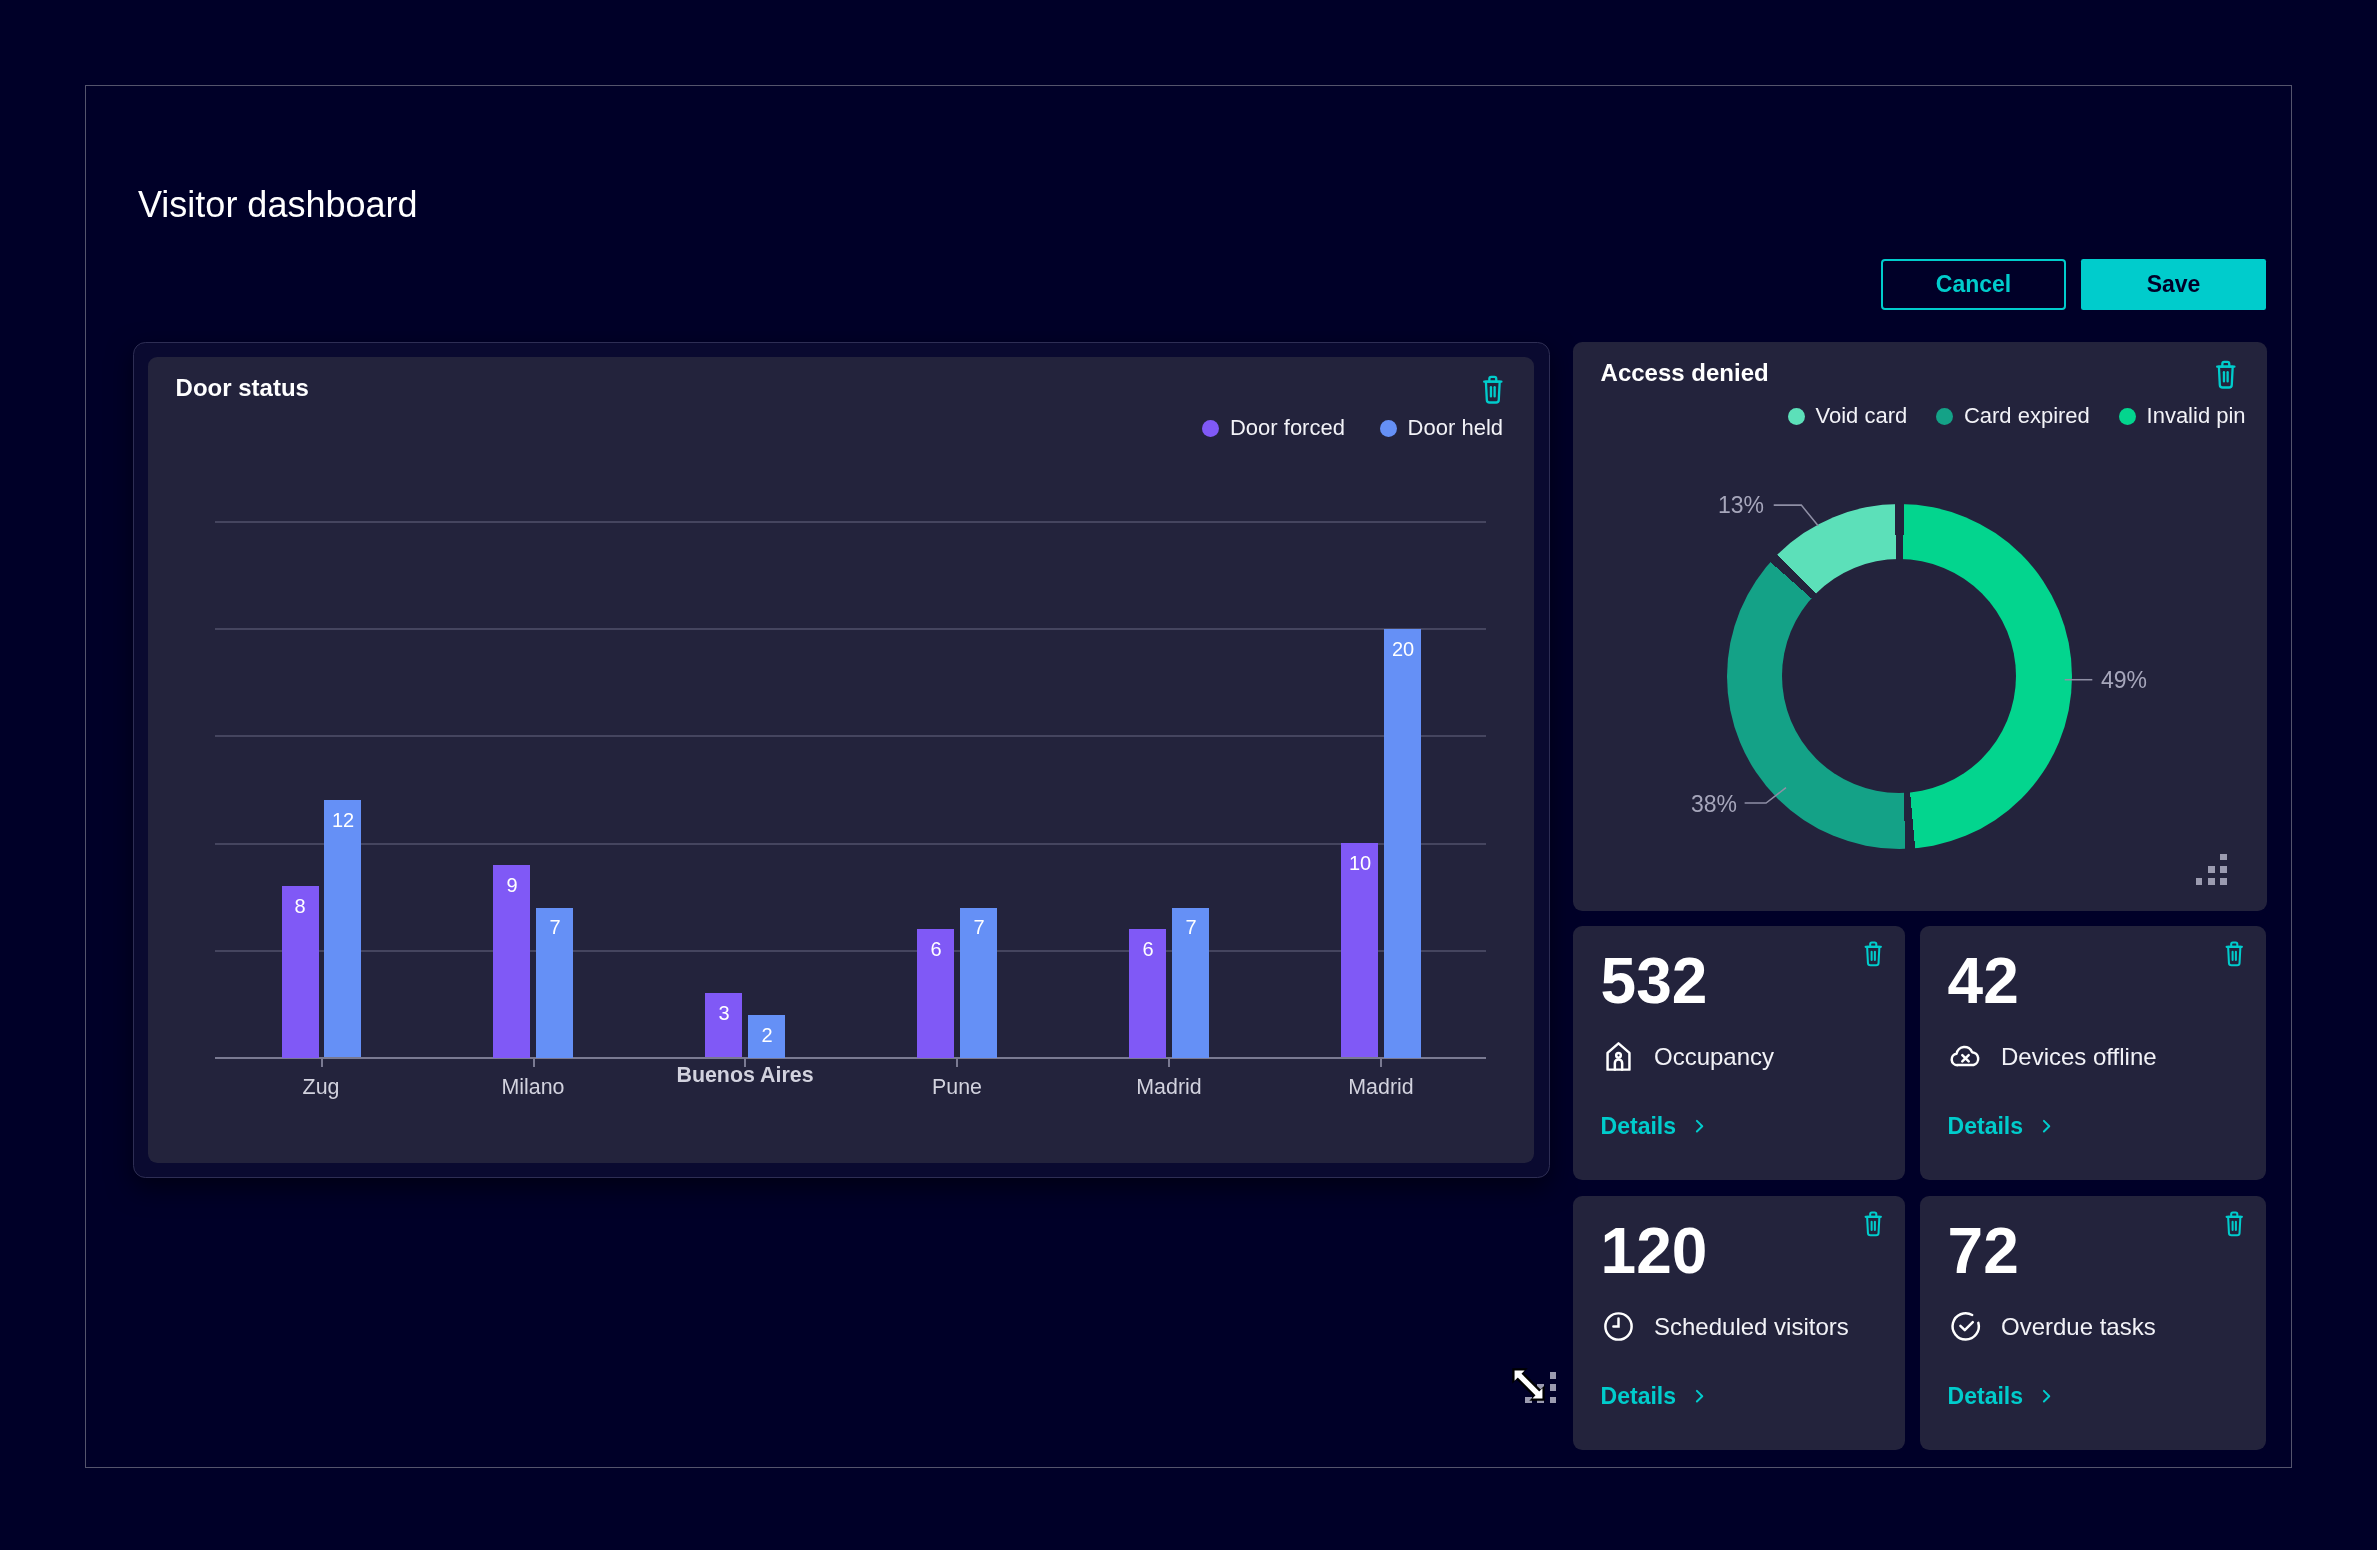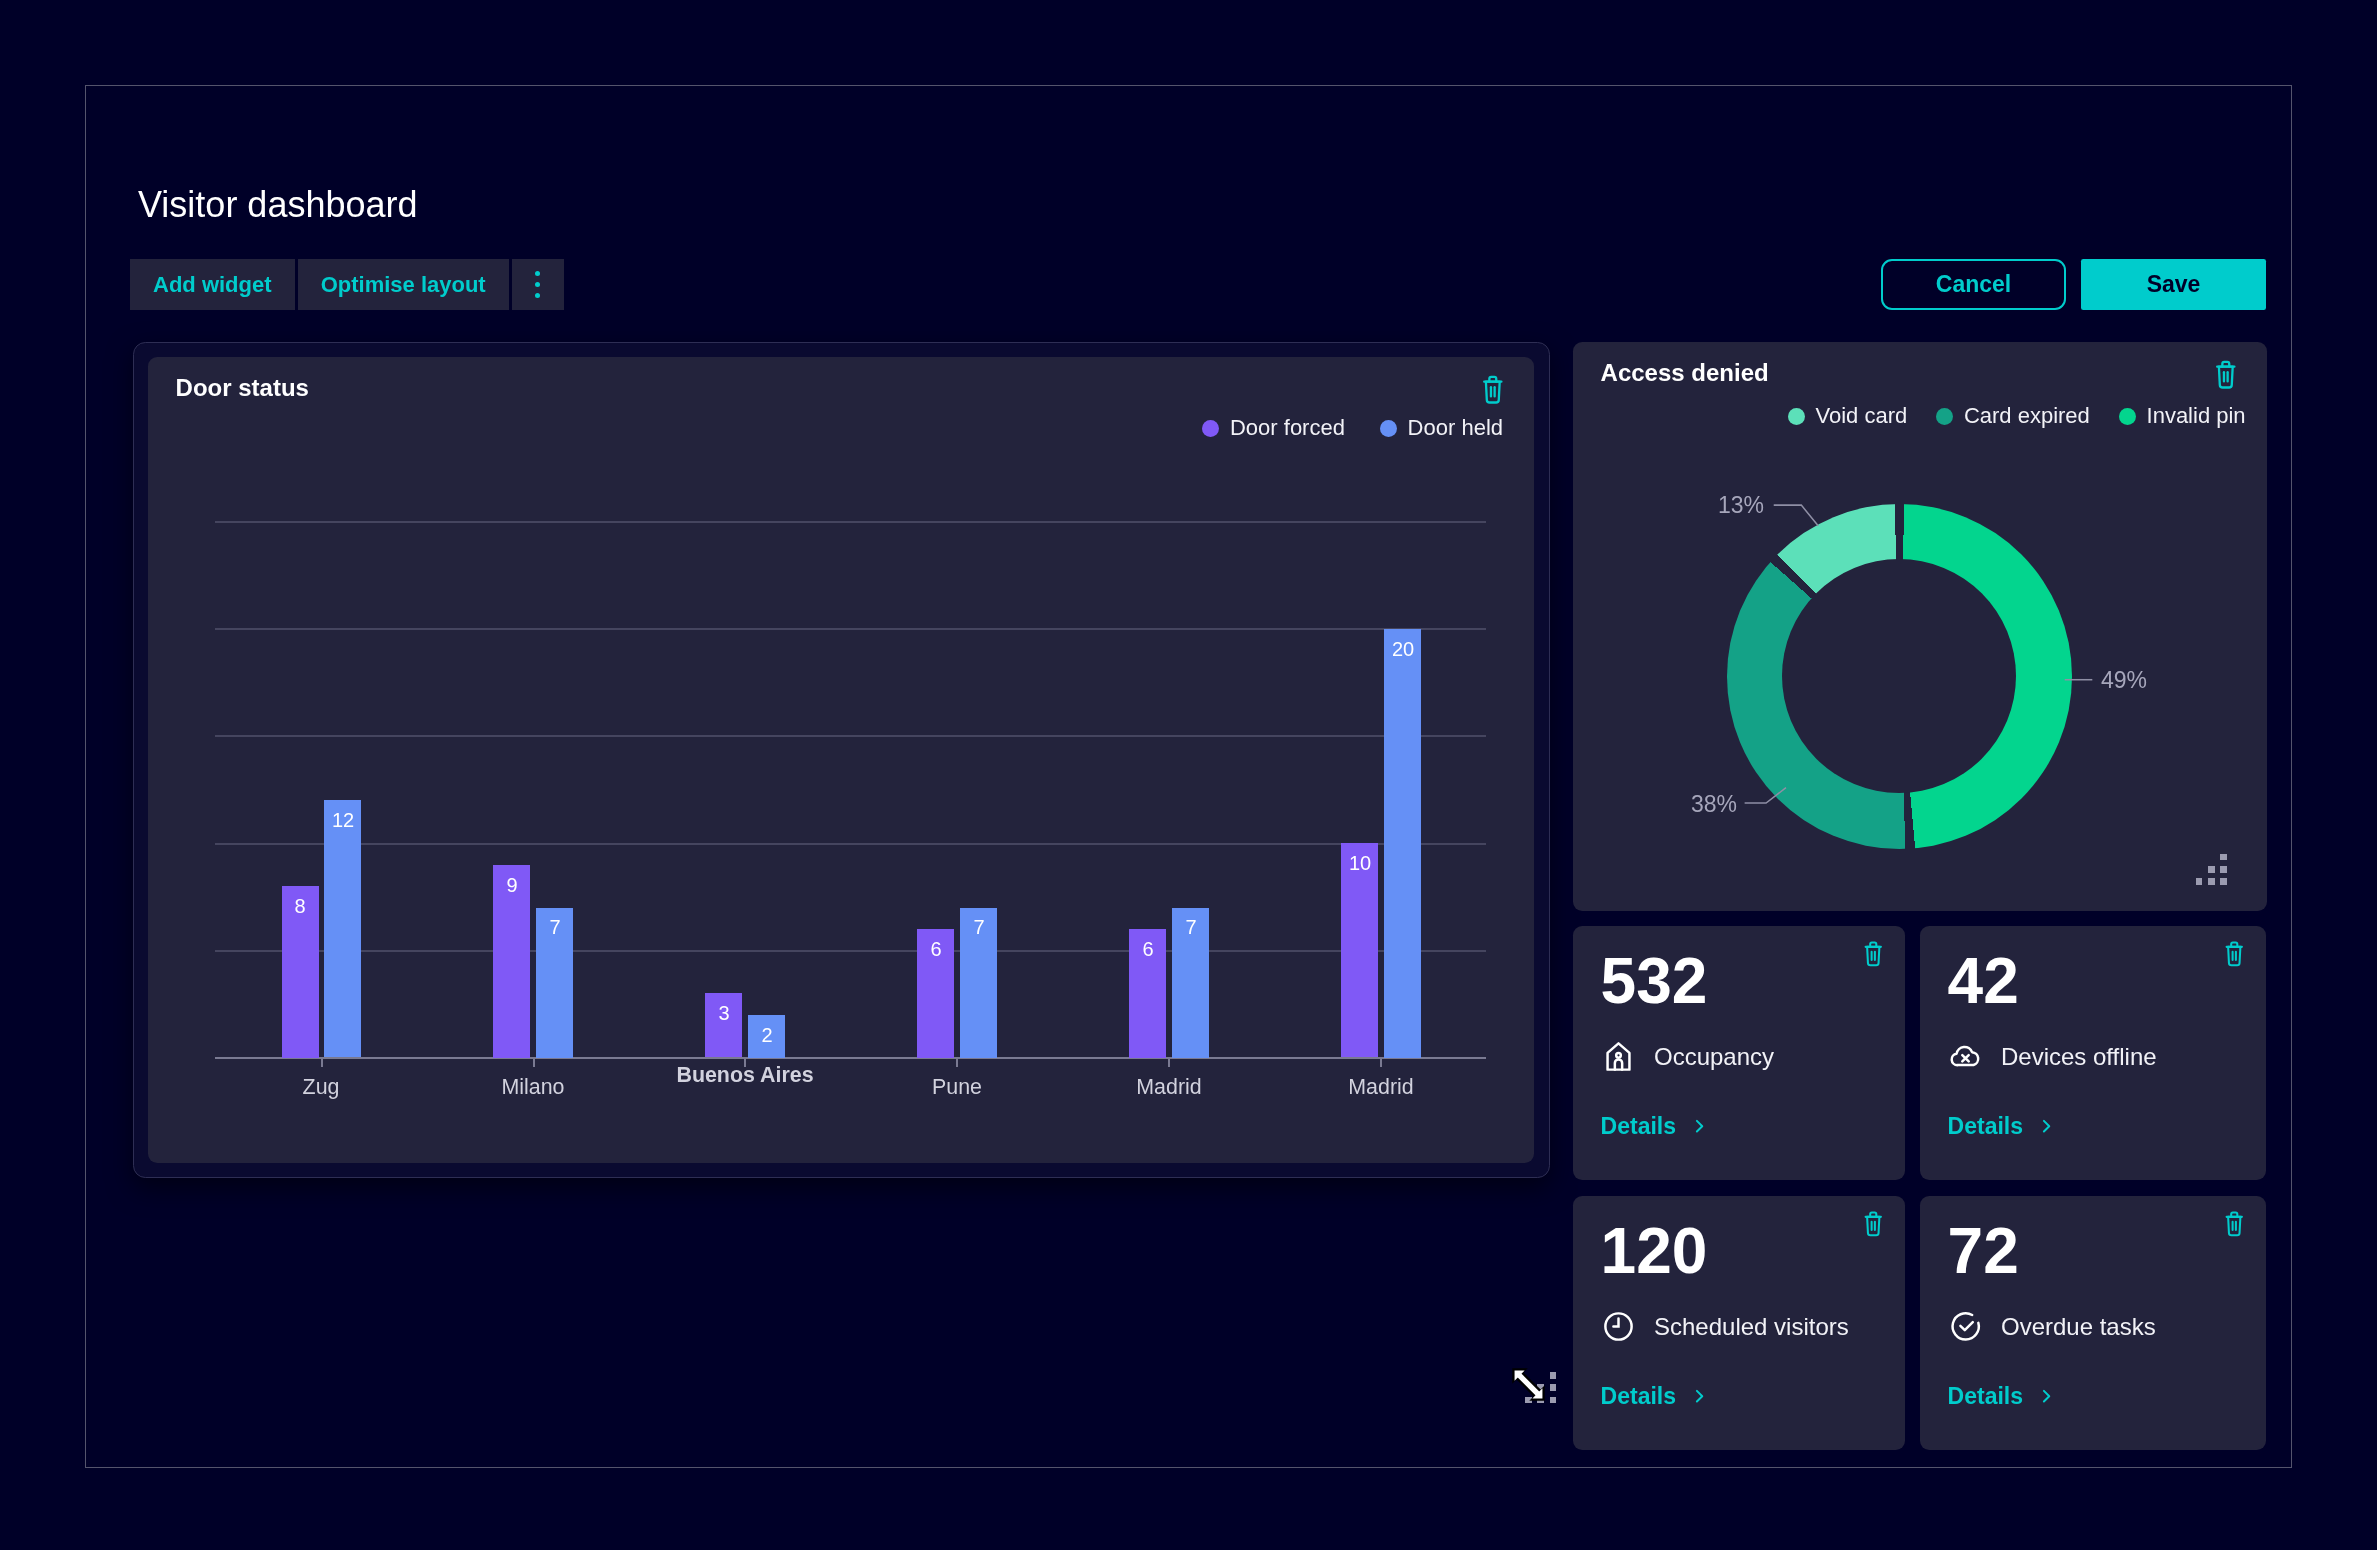--- a/index.html
+++ b/index.html
@@ -24,21 +24,21 @@
         font-size:21.4px;font-weight:700;background:none;color:#fff;cursor:pointer;box-sizing:border-box;}
   .avatar{width:47px;height:47px;border-radius:50%;background:#9AC6FF;color:#10103C;font-weight:700;font-size:20.7px;
         display:flex;align-items:center;justify-content:center;cursor:pointer;border:none;}
   
   .page-title{position:absolute;left:52px;top:98px;font-size:36px;font-weight:400;}
   .toolbar-group{position:absolute;left:44px;top:173px;display:flex;gap:3.1px;}
   .tbtn{background:#23233C;color:#00CCCC;font-weight:700;font-size:22px;height:51px;display:flex;align-items:center;
         padding:0 23px;border:none;cursor:pointer;font-family:inherit;}
   .kebab{width:52px;justify-content:center;padding:0;flex-direction:column;gap:5.4px;}
   .kebab i{width:5.4px;height:5.4px;border-radius:50%;background:#00CCCC;display:block;}
-  .btn-cancel{position:absolute;left:1795px;top:173px;width:185px;height:51px;border:2.3px solid #00CCCC;border-radius:11px;
+  .btn-cancel{position:absolute;left:1795px;top:173px;width:185px;height:51px;border:2.3px solid #00CCCC;border-radius:4px;
         color:#00CCCC;background:transparent;font-weight:700;font-size:23px;cursor:pointer;box-sizing:border-box;font-family:inherit;}
   .btn-save{position:absolute;left:1995px;top:173px;width:185px;height:51px;background:#00CCCC;border:none;border-radius:2.3px;
         color:#000028;font-weight:700;font-size:23px;cursor:pointer;font-family:inherit;}
   
   .door-wrap{position:absolute;left:47px;top:256px;width:1417px;height:836px;background:#0A0A30;border:1.5px solid #2E2E54;
         border-radius:12.3px;box-sizing:border-box;box-shadow:0 9.2px 26px rgba(0,0,0,.5);}
   .card{background:#23233C;border-radius:9.2px;position:absolute;}
   .door-card{left:62px;top:271px;width:1386px;height:806px;}
   .donut-card{left:1487px;top:256px;width:694px;height:569px;}
   .card-title{position:absolute;left:27.6px;top:17px;font-size:24px;font-weight:700;}
@@ -77,29 +77,20 @@
   .kpi-details{position:absolute;left:27.6px;top:187px;display:flex;align-items:center;gap:13.8px;color:#00CCCC;
         font-weight:700;font-size:23px;background:none;border:none;cursor:pointer;font-family:inherit;padding:0;}
 </style>
 </head>
 <body>
 
 <div class="frame">
 
 
   <div class="page-title">Visitor dashboard</div>
-  <div class="toolbar-group">
-    <button class="tbtn">Add widget</button>
-    <button class="tbtn">Optimise layout</button>
-    <button class="tbtn kebab">
-        <i></i>
-        <i></i>
-        <i></i>
-      </button>
-  </div>
   <button class="btn-cancel">Cancel</button>
   <button class="btn-save">Save</button>
 
   <div class="door-wrap">
     <span class="grip door-grip">
       <span class="row">
           <i></i>
         </span>
         <span class="row">
           <i></i>

